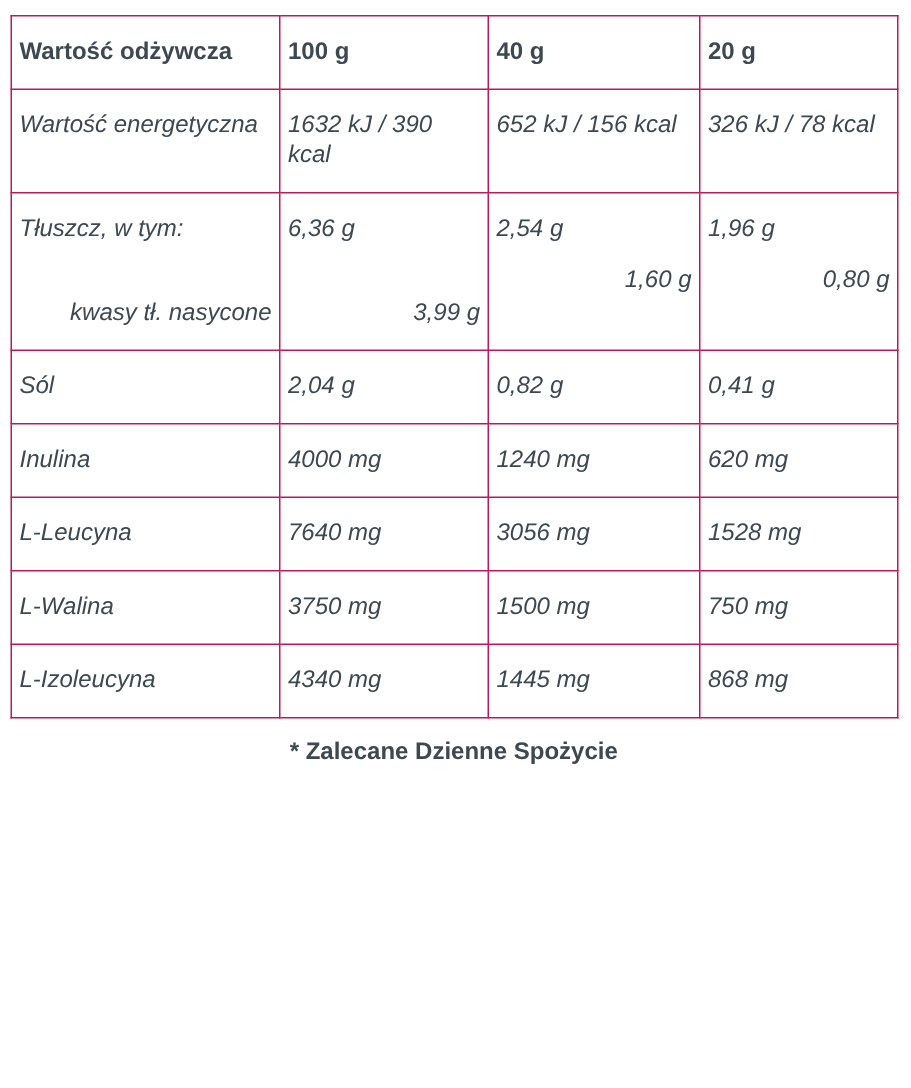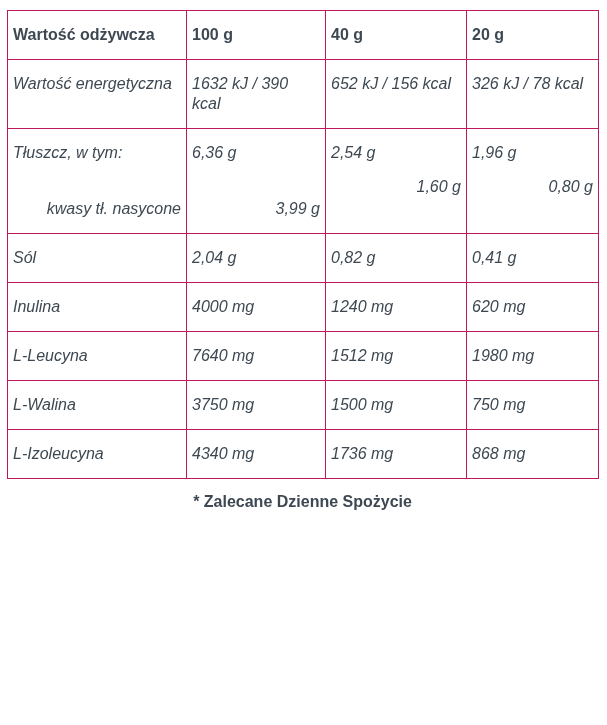--- a/index.html
+++ b/index.html
@@ -146,24 +146,24 @@
           </td>
         </tr>
         <tr>
           <td>
             <p class="line">L-Leucyna</p>
           </td>
           <td>
             <p class="line">7640 mg</p>
           </td>
           <td>
-            <p class="line">1512 mg</p>
+            <p class="line">3056 mg</p>
           </td>
           <td>
-            <p class="line">1980 mg</p>
+            <p class="line">1528 mg</p>
           </td>
         </tr>
         <tr>
           <td>
             <p class="line">L-Walina</p>
           </td>
           <td>
             <p class="line">3750 mg</p>
           </td>
           <td>
@@ -174,21 +174,21 @@
           </td>
         </tr>
         <tr>
           <td>
             <p class="line">L-Izoleucyna</p>
           </td>
           <td>
             <p class="line">4340 mg</p>
           </td>
           <td>
-            <p class="line">1736 mg</p>
+            <p class="line">1445 mg</p>
           </td>
           <td>
             <p class="line">868 mg</p>
           </td>
         </tr>
       </tbody>
   </table>
 
   <div class="footnote">* Zalecane Dzienne Spożycie</div>
 

